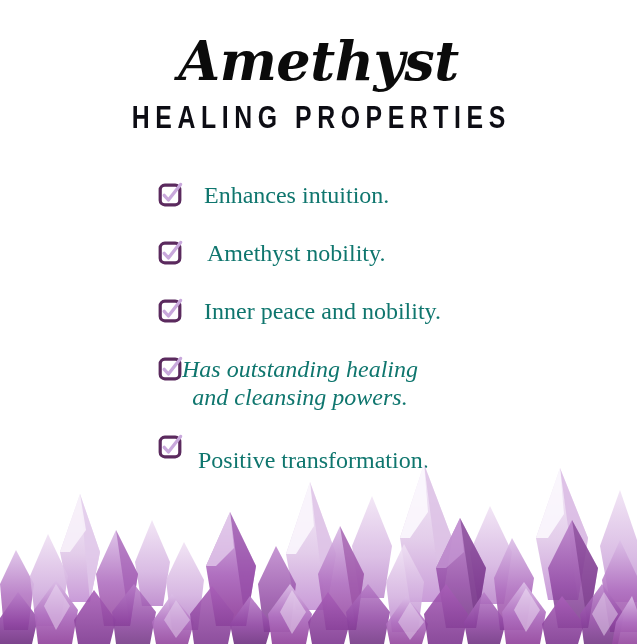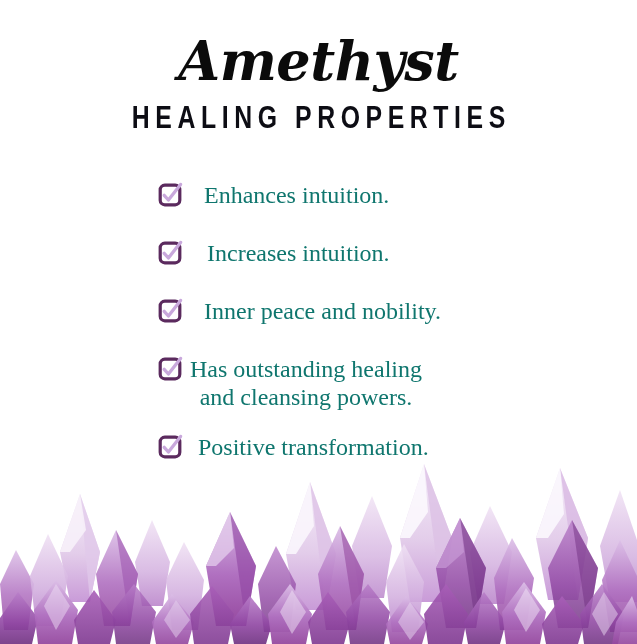--- a/index.html
+++ b/index.html
@@ -94,22 +94,22 @@
     font-size: 24px;
     line-height: 1.17;
     color: #0f766e;
     text-align: center;
     margin-left: 14px;
     white-space: pre-line;
   }
   .list-item.indent-a .item-text { margin-left: 22px; }
   .list-item.indent-b .item-text { margin-left: 25px; }
   .list-item.indent-c .item-text { margin-left: 22px; }
-  .list-item.indent-d .item-text { margin-left: 8px; }
-  .list-item.indent-e .item-text { margin-left: 16px; }
+  .list-item.indent-d .item-text { margin-left: 0; font-style: italic; }
+  .list-item.indent-e .item-text { margin-left: 16px; margin-top: 13px; }
 
   
   .crystals {
     position: absolute;
     left: 0;
     bottom: 0;
     width: 637px;
     height: 210px;
   }
   .crystals svg {
@@ -140,21 +140,21 @@
       <span class="item-text">Enhances intuition.</span>
     </li>
 
     <li class="list-item indent-b">
       <span class="checkbox-icon">
         <svg viewBox="0 0 24 24" aria-hidden="true">
           <rect x="2.2" y="2.2" width="19.6" height="19.6" rx="4.6" ry="4.6" fill="#ffffff" stroke="#5b2a5e" stroke-width="3.2"></rect>
           <path d="M6.2 12.3 L10.4 17.0 L22.6 1.4" fill="none" stroke="#c9a8dc" stroke-width="3.3" stroke-linecap="round" stroke-linejoin="round"></path>
         </svg>
       </span>
-      <span class="item-text">Increases intuition.</span>
+      <span class="item-text">Amethyst nobility.</span>
     </li>
 
     <li class="list-item indent-c">
       <span class="checkbox-icon">
         <svg viewBox="0 0 24 24" aria-hidden="true">
           <rect x="2.2" y="2.2" width="19.6" height="19.6" rx="4.6" ry="4.6" fill="#ffffff" stroke="#5b2a5e" stroke-width="3.2"></rect>
           <path d="M6.2 12.3 L10.4 17.0 L22.6 1.4" fill="none" stroke="#c9a8dc" stroke-width="3.3" stroke-linecap="round" stroke-linejoin="round"></path>
         </svg>
       </span>
       <span class="item-text">Inner peace and nobility.</span>

